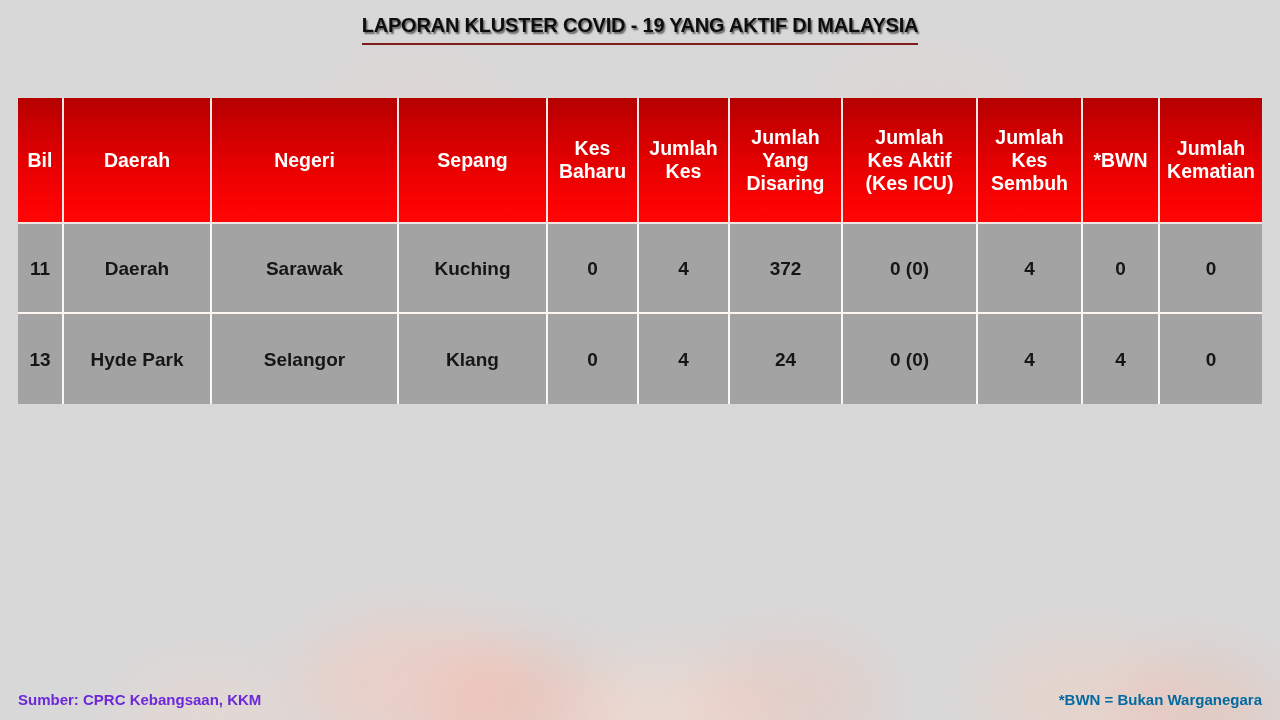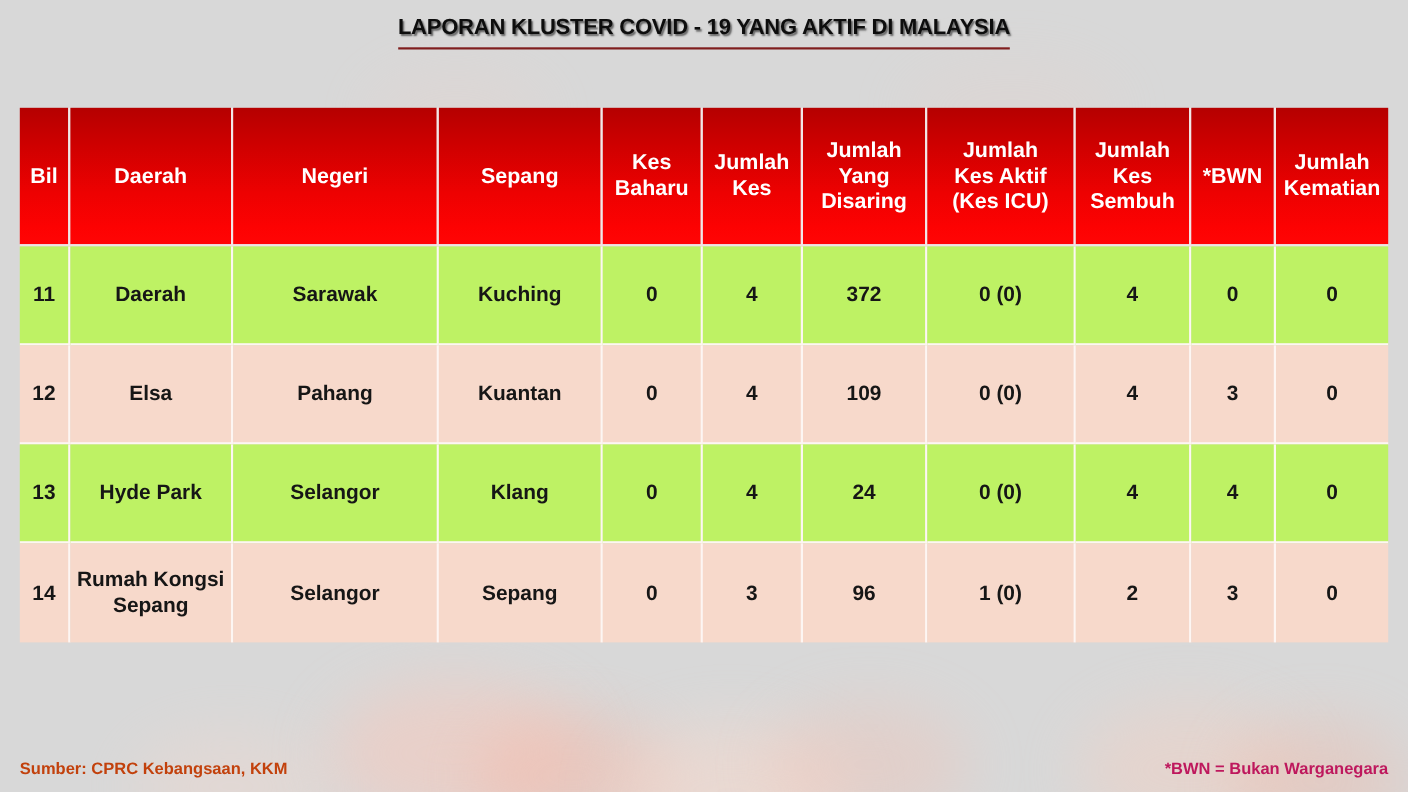--- a/index.html
+++ b/index.html
@@ -98,21 +98,21 @@
     font-size: 19px;
     line-height: 23px;
     color: #161616;
     border-right: 2px solid #fdf6f3;
     border-bottom: 2px solid #fdf6f3;
   }
   tbody td:last-child { border-right: none; }
   tbody tr:last-child td { border-bottom: none; }
 
   tbody tr.row-dark td { background: #f7d9cb; }
-  tbody tr.row-light td { background: #bef264; }
+  tbody tr.row-light td { background: #a3a3a3; }
 
   
   col.c-bil      { width: 46px; }
   col.c-kluster  { width: 148px; }
   col.c-negeri   { width: 187px; }
   col.c-daerah   { width: 149px; }
   col.c-baharu   { width: 91px; }
   col.c-jumlah   { width: 91px; }
   col.c-disaring { width: 113px; }
   col.c-aktif    { width: 135px; }
@@ -127,29 +127,29 @@
     bottom: 12px;
     height: 26px;
     z-index: 3;
   }
   .footer-left {
     position: absolute;
     left: 18px;
     bottom: 0;
     font-size: 15px;
     font-weight: bold;
-    color: #c2410c;
+    color: #6d28d9;
   }
   .footer-right {
     position: absolute;
     right: 18px;
     bottom: 0;
     font-size: 15px;
     font-weight: bold;
-    color: #be185d;
+    color: #0369a1;
   }
 </style>
 </head>
 <body>
 
 <div class="bg-layer">
   <div class="blob blob-a"></div>
   <div class="blob blob-b"></div>
   <div class="blob blob-c"></div>
   <div class="blob blob-d"></div>
@@ -202,59 +202,33 @@
           <td>Sarawak</td>
           <td>Kuching</td>
           <td>0</td>
           <td>4</td>
           <td>372</td>
           <td>0 (0)</td>
           <td>4</td>
           <td>0</td>
           <td>0</td>
         </tr>
-        <tr class="row-dark">
-          <td>12</td>
-          <td>Elsa</td>
-          <td>Pahang</td>
-          <td>Kuantan</td>
-          <td>0</td>
-          <td>4</td>
-          <td>109</td>
-          <td>0 (0)</td>
-          <td>4</td>
-          <td>3</td>
-          <td>0</td>
-        </tr>
         <tr class="row-light">
           <td>13</td>
           <td>Hyde Park</td>
           <td>Selangor</td>
           <td>Klang</td>
           <td>0</td>
           <td>4</td>
           <td>24</td>
           <td>0 (0)</td>
           <td>4</td>
           <td>4</td>
           <td>0</td>
         </tr>
-        <tr class="row-dark">
-          <td>14</td>
-          <td>Rumah Kongsi<br>Sepang</td>
-          <td>Selangor</td>
-          <td>Sepang</td>
-          <td>0</td>
-          <td>3</td>
-          <td>96</td>
-          <td>1 (0)</td>
-          <td>2</td>
-          <td>3</td>
-          <td>0</td>
-        </tr>
       </tbody>
   </table>
 </div>
 
 <div class="footer">
   <div class="footer-left">Sumber: CPRC Kebangsaan, KKM</div>
   <div class="footer-right">*BWN = Bukan Warganegara</div>
 </div>
 
 </body></html>

